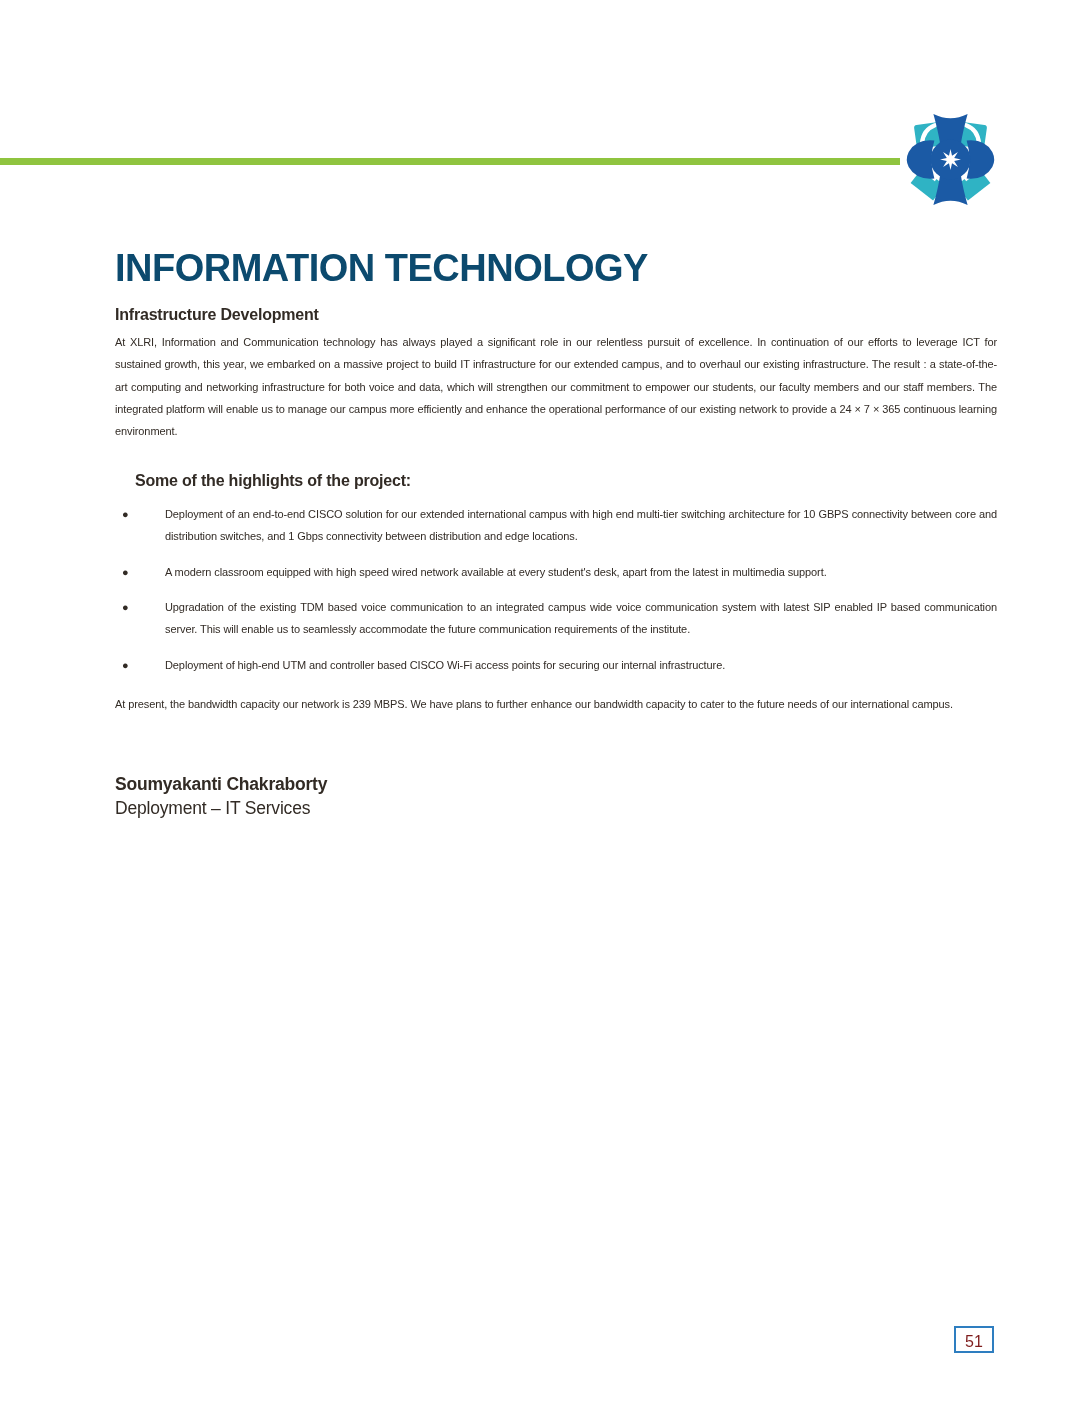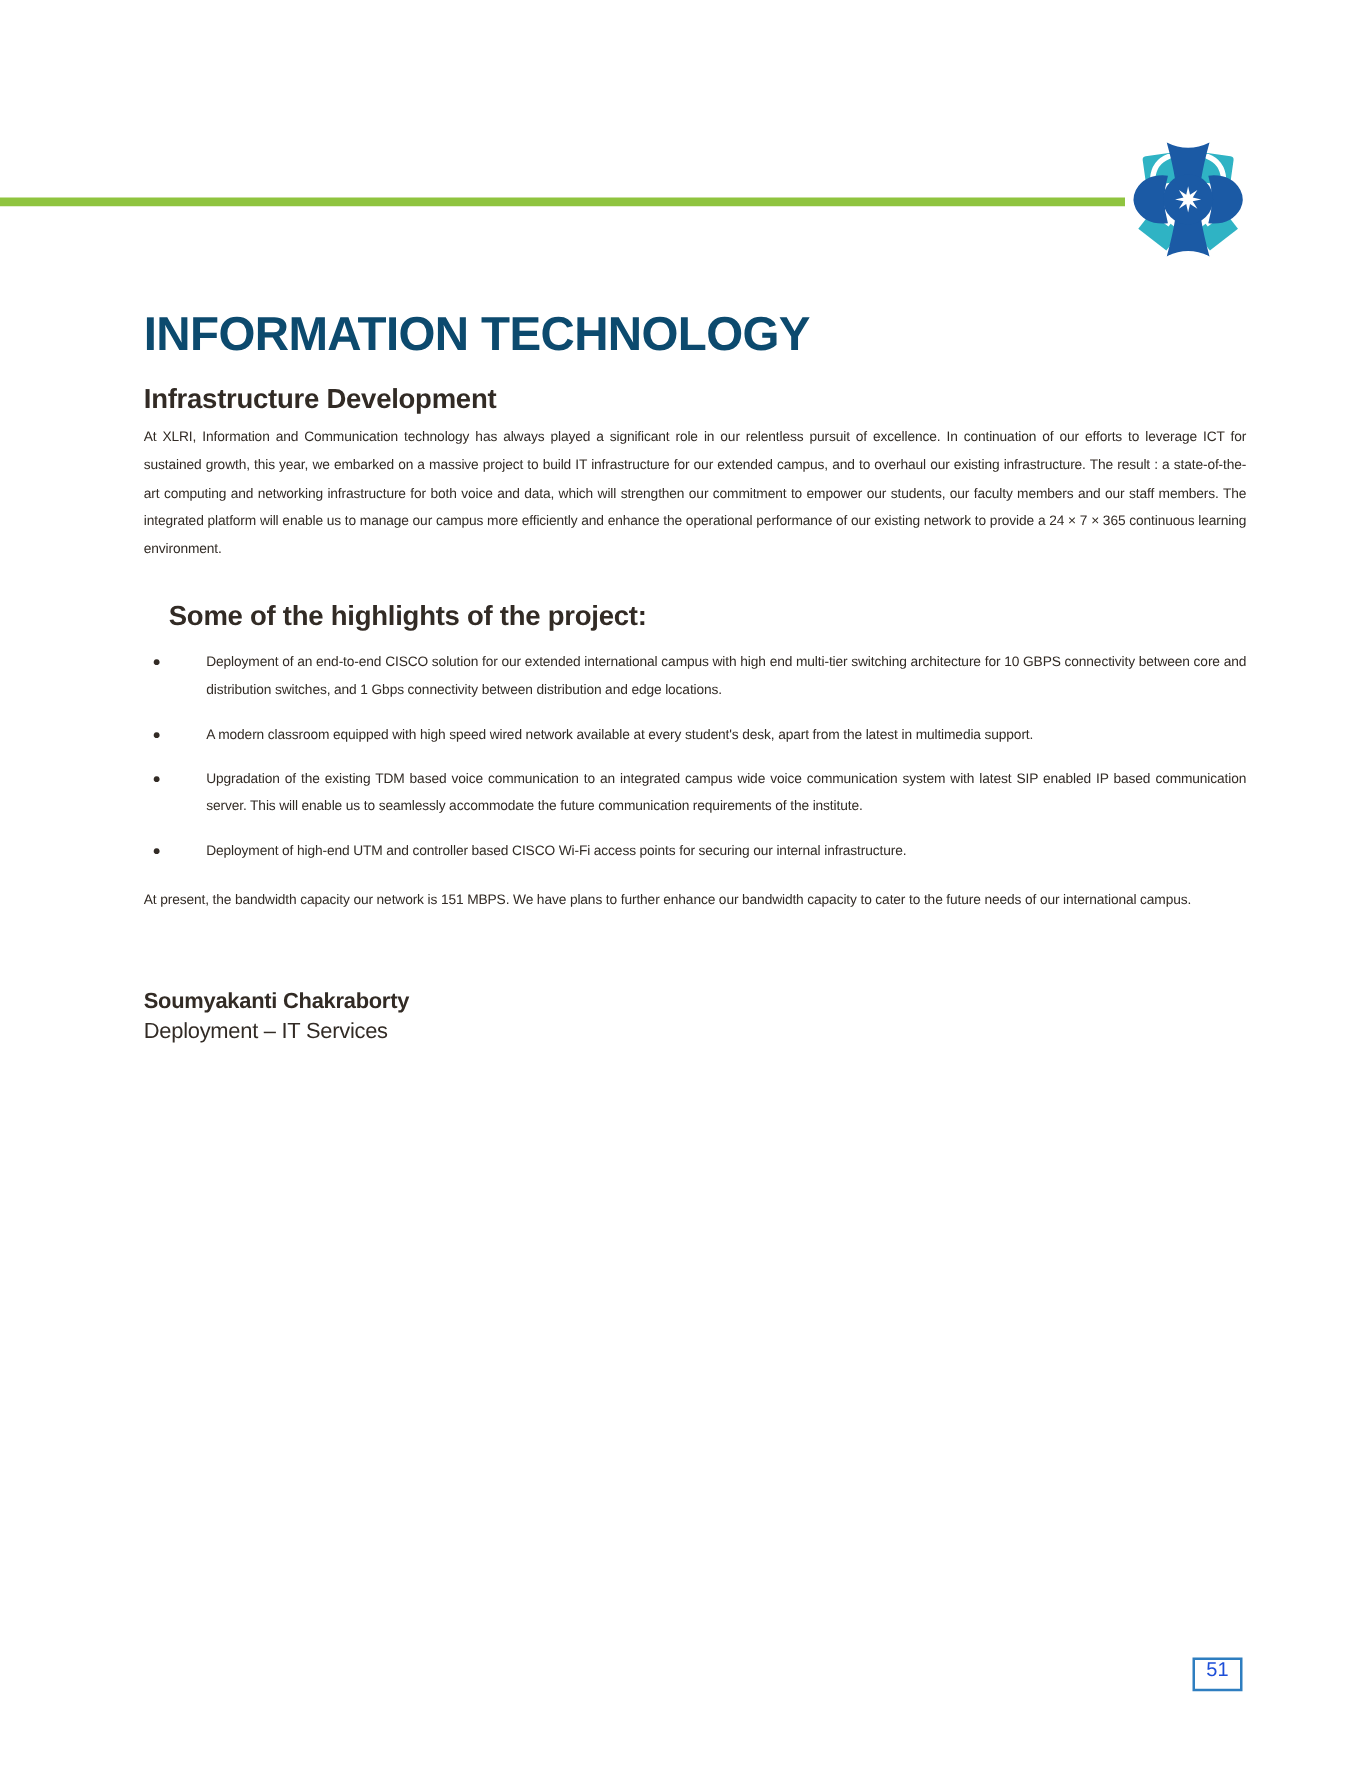--- a/index.html
+++ b/index.html
@@ -29,21 +29,21 @@
   }
   .page-title {
     font-size: 38px;
     font-weight: bold;
     letter-spacing: -0.5px;
     color: #0c4a6e;
     line-height: 1.1;
     margin-bottom: 16px;
   }
   .sub-heading {
-    font-size: 22px;
+    font-size: 16px;
     font-weight: bold;
     letter-spacing: -0.2px;
     margin-bottom: 7px;
   }
   .body-text {
     font-size: 11px;
     line-height: 22.4px;
     text-align: justify;
     letter-spacing: -0.1px;
   }
@@ -72,24 +72,24 @@
   .sig-role {
     font-size: 17.5px;
     line-height: 24px;
     letter-spacing: -0.2px;
   }
   .page-number-box {
     position: absolute;
     left: 954px; top: 1326px;
     width: 40px; height: 27px;
     border: 2px solid #2e7ec0;
-    color: #1d4ed8;
+    color: #7f1d1d;
     font-size: 16px;
     display: flex;
-    align-items: flex-start;
+    align-items: flex-end;
     justify-content: center;
   }
 </style>
 </head>
 <body>
 
 <div class="top-rule"></div>
 
 <div class="logo">
   <svg viewBox="0 0 100 100" width="95" height="95">
@@ -147,21 +147,21 @@
     <li>
       <span class="bullet-dot">●</span>
       <span class="bullet-text body-text">Upgradation of the existing TDM based voice communication to an integrated campus wide voice communication system with latest SIP enabled IP based communication server. This will enable us to seamlessly accommodate the future communication requirements of the institute.</span>
     </li>
     <li>
       <span class="bullet-dot">●</span>
       <span class="bullet-text body-text">Deployment of high-end UTM and controller based CISCO Wi-Fi access points for securing our internal infrastructure.</span>
     </li>
   </ul>
 
-  <p class="body-text closing">At present, the bandwidth capacity our network is 151 MBPS. We have plans to further enhance our bandwidth capacity to cater to the future needs of our international campus.</p>
+  <p class="body-text closing">At present, the bandwidth capacity our network is 239 MBPS. We have plans to further enhance our bandwidth capacity to cater to the future needs of our international campus.</p>
 
   <div class="signature">
     <div class="sig-name">Soumyakanti Chakraborty</div>
     <div class="sig-role">Deployment – IT Services</div>
   </div>
 </div>
 
 <div class="page-number-box">
   <span>51</span>
 </div>

